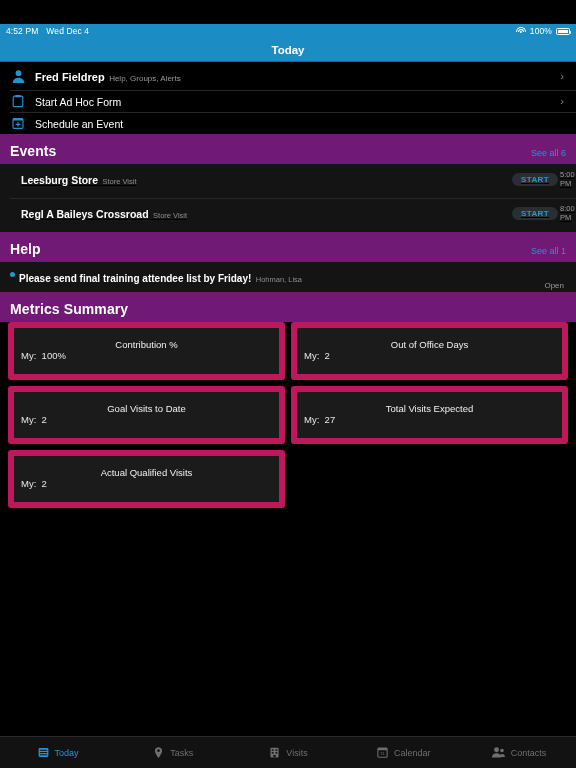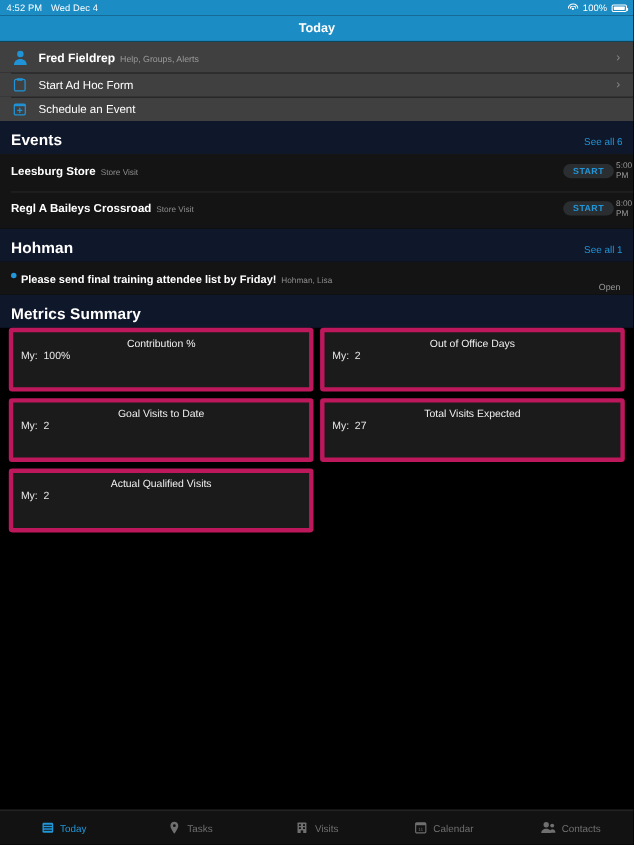--- a/index.html
+++ b/index.html
@@ -9,21 +9,21 @@
     font-family:"Liberation Sans", sans-serif;
     -webkit-font-smoothing:antialiased;
     overflow:hidden;
   }
   .app{ position:relative; width:576px; height:768px; display:flex; flex-direction:column; }
 
   
   .statusbar{
     height:14px; background:#1c8cc4; color:#fff;
     display:flex; align-items:center; justify-content:space-between;
-    padding:0 6px; font-size:8.5px; letter-spacing:.1px; flex:0 0 auto;
+    padding:0 6px; font-size:8.5px; letter-spacing:.1px; flex:0 0 auto;margin-top:24px;
   }
   .sb-left{ display:flex; align-items:center; gap:8px; }
   .sb-right{ display:flex; align-items:center; gap:4px; }
   .wifi{ width:10px; height:8px; position:relative; display:inline-block; }
   .wifi i{ position:absolute; left:50%; transform:translateX(-50%); border:1.1px solid #fff; border-bottom:none;
            border-radius:50% 50% 0 0 / 100% 100% 0 0; }
   .wifi i:nth-child(1){ width:10px; height:5px; top:0; }
   .wifi i:nth-child(2){ width:6px; height:3px; top:2px; }
   .wifi i:nth-child(3){ width:2.4px; height:1.6px; top:4.4px; background:#fff; border-radius:50%; border:none; }
   .batt{ width:14px; height:7px; border:1px solid #fff; border-radius:1.6px; position:relative; padding:1px; }
@@ -37,44 +37,44 @@
     border-bottom:1px solid rgba(0,0,0,.25);
   }
 
   
   .content{ flex:1 1 auto; background:#000; overflow:hidden; }
 
   
   .qa-group{ background:#141414; }
   .qa-row{
     display:flex; align-items:center; gap:9px;
-    padding:4px 10px; height:22px; position:relative; background:#404040;
+    padding:4px 10px; height:22px; position:relative; background:#000000;
   }
   .qa-row.tall{ height:28px; align-items:center; }
   .qa-row + .qa-row:before{
     content:""; position:absolute; left:10px; right:0; top:0; height:1px; background:#262626;
   }
   .qa-icon{ width:16px; height:16px; flex:0 0 16px; display:flex; align-items:center; justify-content:center; }
   .qa-text{ flex:1 1 auto; min-width:0; }
   .qa-title{ color:#fff; font-size:11px; font-weight:700; line-height:12px; }
   .qa-title.reg{ font-weight:400; font-size:10.5px;text-align:center; }
   .qa-sub{ color:#9a9a9a; font-size:8px; line-height:10px; margin-top:1px; }
   .chev{ color:#8a8a8a; font-size:11px; flex:0 0 auto; padding-right:2px; }
 
   
   .sec-head{
     display:flex; align-items:flex-end; justify-content:space-between;
-    padding:9px 10px 5px 10px; background:#0f172a;
+    padding:9px 10px 5px 10px; background:#701a75;
   }
   .sec-title{ color:#fff; font-size:14px; font-weight:700; letter-spacing:.1px; }
   .sec-link{ color:#2196d8; font-size:9px; padding-bottom:1px; }
 
   
   .list{ background:#141414; }
-  .ev-row{ display:flex; align-items:flex-start; padding:6px 8px 5px 10px; position:relative; min-height:34px; }
+  .ev-row{ display:flex; align-items:flex-start; padding:6px 8px 5px 21px; position:relative; min-height:34px;text-decoration:underline; }
   .ev-row + .ev-row:before{ content:""; position:absolute; left:10px; right:0; top:0; height:1px; background:#262626; }
   .ev-main{ flex:1 1 auto; min-width:0; }
   .ev-name{ color:#fff; font-size:10.5px; font-weight:700; line-height:12px; }
   .ev-type{ color:#8d8d8d; font-size:7.5px; line-height:10px; margin-top:1px; }
   .ev-right{ flex:0 0 auto; display:flex; flex-direction:row; align-items:center; gap:2px; width:56px; }
   .start-btn{
     background:#2b2e31; color:#2196d8; font-size:8px; font-weight:700; letter-spacing:.4px;
     padding:2px 9px; border-radius:8px; line-height:9px;
   }
   .ev-time{ color:#9a9a9a; font-size:7.5px; }
@@ -84,22 +84,22 @@
   .dot{ width:5px; height:5px; border-radius:50%; background:#2196d8; flex:0 0 5px; margin:4px 4px 0 2px; }
   .task-main{ flex:1 1 auto; min-width:0; }
   .task-title{ color:#fff; font-size:10px; font-weight:700; line-height:12px; }
   .task-sub{ color:#8d8d8d; font-size:7.5px; line-height:10px; margin-top:1px; }
   .task-status{ color:#9a9a9a; font-size:8px; align-self:flex-end; padding-right:4px; }
 
   
   .metrics{ padding:0 8px; }
   .metrics-grid{ display:flex; flex-wrap:wrap; gap:6px; }
   .card{
-    width:277px; height:58px; background:#1b1b1b; border:4px solid #be185d; border-radius:3px;
-    display:flex; flex-direction:column; justify-content:flex-start; padding:5px 7px 7px 7px;
+    width:277px; height:58px; background:#1b1b1b; border:6px solid #be185d; border-radius:3px;
+    display:flex; flex-direction:column; justify-content:center; padding:5px 7px 7px 7px;
   }
   .card-title{ color:#f0f0f0; font-size:9.5px; text-align:center; font-weight:400; }
   .card-val{ color:#e8e8e8; font-size:9.5px; }
   .card-val b{ font-weight:400; }
 
   
   .tabbar{
     flex:0 0 auto; height:32px; background:#121212; border-top:1px solid #2a2a2a;
     display:flex; align-items:center;
   }
@@ -200,21 +200,21 @@
           <span class="ev-type">Store Visit</span>
         </span>
         <span class="ev-right">
           <span class="start-btn">START</span>
           <span class="ev-time">8:00 PM</span>
         </span>
       </div>
     </div>
 
     <div class="sec-head">
-      <span class="sec-title">Hohman</span>
+      <span class="sec-title">Help</span>
       <span class="sec-link">See all 1</span>
     </div>
     <div class="list">
       <div class="task-row">
         <span class="dot"></span>
         <span class="task-main">
           <span class="task-title">Please send final training attendee list by Friday!</span>
           <span class="task-sub">Hohman, Lisa</span>
         </span>
         <span class="task-status">Open</span>

